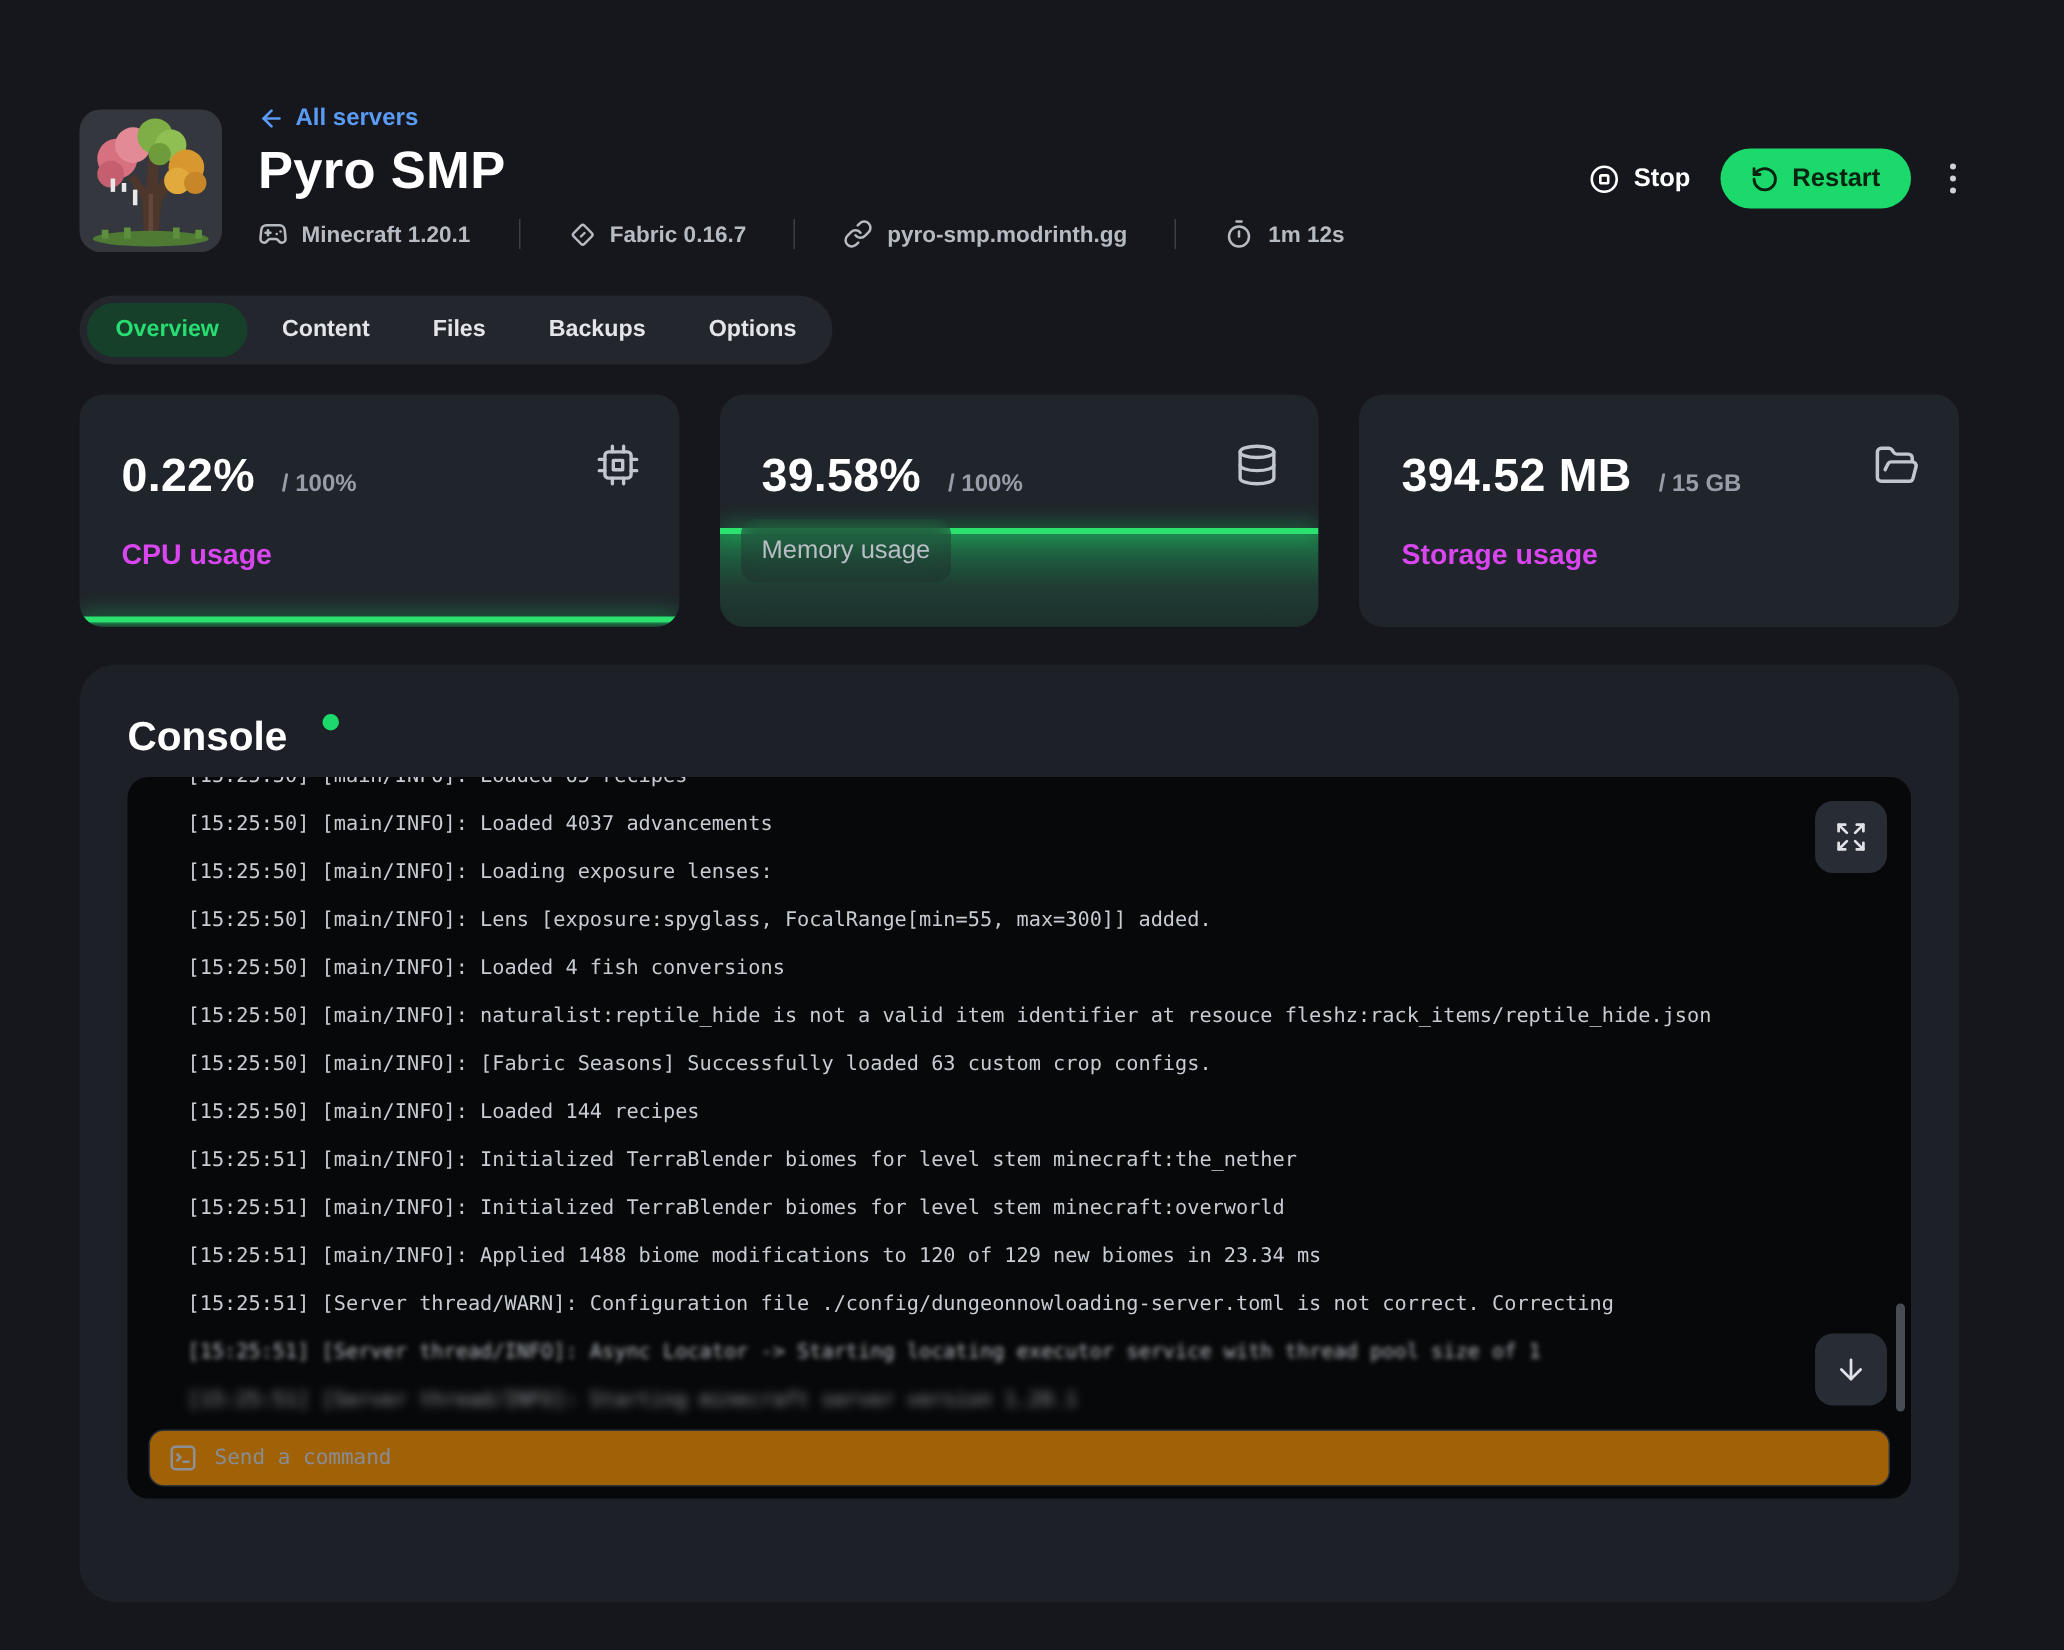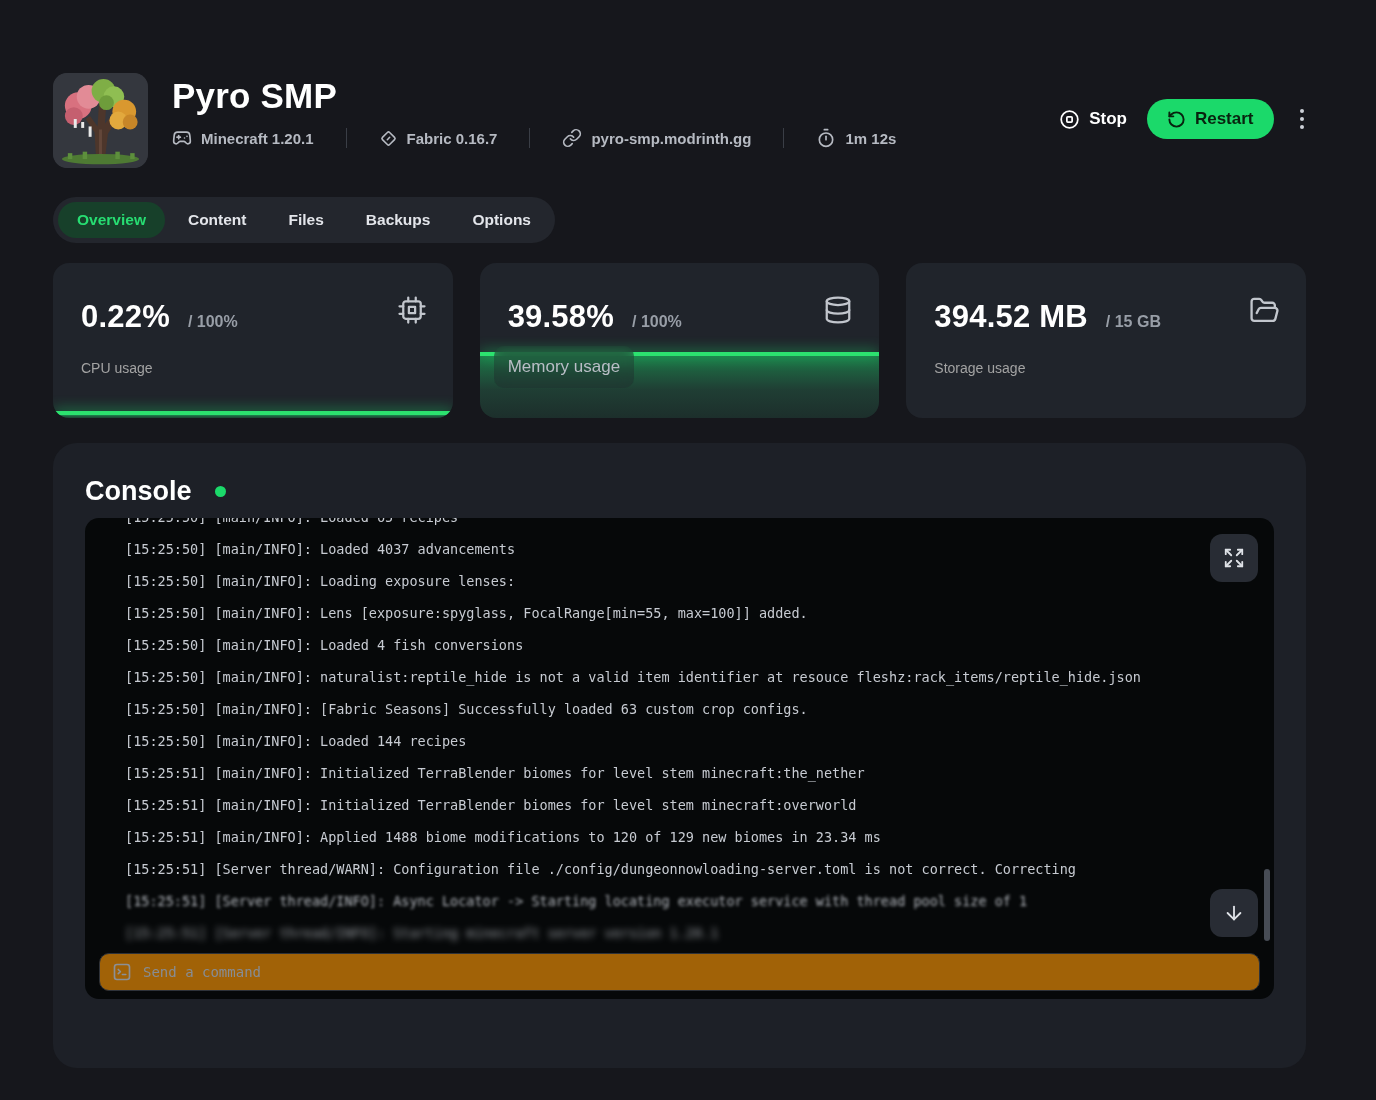--- a/index.html
+++ b/index.html
@@ -47,40 +47,40 @@
   .tab.active { background:#17402a; color:#27dd72; }
 
   
   .cards { position:absolute; left:53px; top:263px; width:1253px; display:flex; gap:27px; }
   .card { position:relative; flex:1; height:155px; background:#20242b;
           border-radius:16px; overflow:hidden; }
   .card .val-row { position:absolute; left:28px; top:36px; display:flex;
                    align-items:baseline; gap:18px; }
   .card .val { color:#ffffff; font-size:31px; font-weight:800; letter-spacing:.2px; }
   .card .total { color:#989ea7; font-size:16px; font-weight:600; }
-  .card .label { position:absolute; left:28px; top:97px; color:#a3a3a3;
-                 font-size:14px; font-weight:400; }
+  .card .label { position:absolute; left:28px; top:97px; color:#d946ef;
+                 font-size:19px; font-weight:700; }
   .card .card-icon { position:absolute; right:26px; top:32px; }
   .card .card-icon svg { stroke:#c2c6cd; }
   .chart { position:absolute; left:0; right:0; bottom:0; display:flex;
            flex-direction:column; }
   .chart-line { height:4px; background:#2ce26f; box-shadow:0 0 14px rgba(27,217,106,.9); }
   .chart-fill { flex:1; background:linear-gradient(to bottom,
                 rgba(27,217,106,.45), rgba(27,217,106,.14) 55%, rgba(18,80,45,.25)); }
   .chart.cpu { height:7px; }
   .chart.mem { height:66px; }
   .label-pill { position:absolute; left:14px; top:83px; padding:11px 14px;
                 border-radius:10px; background:rgba(32,36,43,.38);
                 backdrop-filter:blur(7px); -webkit-backdrop-filter:blur(7px); }
   .label-pill .label-inner { color:#b9bec6; font-size:17px; font-weight:500; }
 
   
   .console-card { position:absolute; left:53px; top:443px; width:1253px; height:625px;
                   background:#1d2027; border-radius:24px; }
-  .console-head { display:flex; align-items:center; gap:23px; padding:33px 32px 11px 32px; }
+  .console-head { display:flex; gap:23px; padding:33px 32px 11px 32px; }
   .console-title { color:#ffffff; font-size:27px; font-weight:800; }
   .status-dot { width:11px; height:11px; border-radius:50%; background:#1bd96a; }
 
   .terminal { position:relative; margin:0 32px; height:481px; background:#060809;
               border-radius:14px; overflow:hidden; }
   .log { padding:0 40px; font-family:"DejaVu Sans Mono", monospace; font-size:13.5px;
          color:#c7cbd2; }
   .log .line { height:32px; line-height:32px; white-space:nowrap; overflow:hidden; }
   .log .line.clip { margin-top:-17px; }
   .log .line.blur1 { filter:blur(1.6px); opacity:.9; }
@@ -134,20 +134,27 @@
 
       <ellipse cx="32" cy="58" rx="26" ry="3.5" fill="#4e7a33"></ellipse>
       <rect x="10" y="54" width="3" height="4" fill="#5d8f3c"></rect>
       <rect x="20" y="53" width="3" height="5" fill="#5d8f3c"></rect>
       <rect x="42" y="53" width="3" height="5" fill="#5d8f3c"></rect>
       <rect x="52" y="54" width="3" height="4" fill="#5d8f3c"></rect>
     </svg>
   </div>
 
   <div class="head-text">
+    <div class="back-link">
+      <svg width="18" height="18" viewBox="0 0 24 24" fill="none" stroke="#5a9bf5" stroke-width="2.4" stroke-linecap="round" stroke-linejoin="round">
+          <path d="m12 19-7-7 7-7"></path>
+          <path d="M19 12H5"></path>
+        </svg>
+      <span>All servers</span>
+    </div>
     <div class="page-title">Pyro SMP</div>
     <div class="meta-row">
       <div class="meta-item">
         <svg width="20" height="20" viewBox="0 0 24 24" fill="none" stroke-width="2" stroke-linecap="round" stroke-linejoin="round">
             <path d="M6 11h4"></path>
             <path d="M8 9v4"></path>
             <path d="M15 12h.01"></path>
             <path d="M18 10h.01"></path>
             <path d="M17.32 5H6.68a4 4 0 0 0-3.98 3.59C2.6 9.42 2 14.46 2 16a3 3 0 0 0 3 3c1 0 1.5-.5 2-1l1.41-1.41A2 2 0 0 1 9.83 16h4.34a2 2 0 0 1 1.41.59L17 18c.5.5 1 1 2 1a3 3 0 0 0 3-3c0-1.54-.6-6.58-.68-7.26A4 4 0 0 0 17.32 5z"></path>
           </svg>
@@ -272,21 +279,21 @@
     <div class="console-head">
       <span class="console-title">Console</span>
       <span class="status-dot"></span>
     </div>
 
     <div class="terminal">
       <div class="log">
         <div class="line clip">[15:25:50] [main/INFO]: Loaded 65 recipes</div>
         <div class="line">[15:25:50] [main/INFO]: Loaded 4037 advancements</div>
         <div class="line">[15:25:50] [main/INFO]: Loading exposure lenses:</div>
-        <div class="line">[15:25:50] [main/INFO]: Lens [exposure:spyglass, FocalRange[min=55, max=100]] added.</div>
+        <div class="line">[15:25:50] [main/INFO]: Lens [exposure:spyglass, FocalRange[min=55, max=300]] added.</div>
         <div class="line">[15:25:50] [main/INFO]: Loaded 4 fish conversions</div>
         <div class="line">[15:25:50] [main/INFO]: naturalist:reptile_hide is not a valid item identifier at resouce fleshz:rack_items/reptile_hide.json</div>
         <div class="line">[15:25:50] [main/INFO]: [Fabric Seasons] Successfully loaded 63 custom crop configs.</div>
         <div class="line">[15:25:50] [main/INFO]: Loaded 144 recipes</div>
         <div class="line">[15:25:51] [main/INFO]: Initialized TerraBlender biomes for level stem minecraft:the_nether</div>
         <div class="line">[15:25:51] [main/INFO]: Initialized TerraBlender biomes for level stem minecraft:overworld</div>
         <div class="line">[15:25:51] [main/INFO]: Applied 1488 biome modifications to 120 of 129 new biomes in 23.34 ms</div>
         <div class="line">[15:25:51] [Server thread/WARN]: Configuration file ./config/dungeonnowloading-server.toml is not correct. Correcting</div>
         <div class="line blur1">[15:25:51] [Server thread/INFO]: Async Locator -&gt; Starting locating executor service with thread pool size of 1</div>
         <div class="line blur2">[15:25:51] [Server thread/INFO]: Starting minecraft server version 1.20.1</div>

